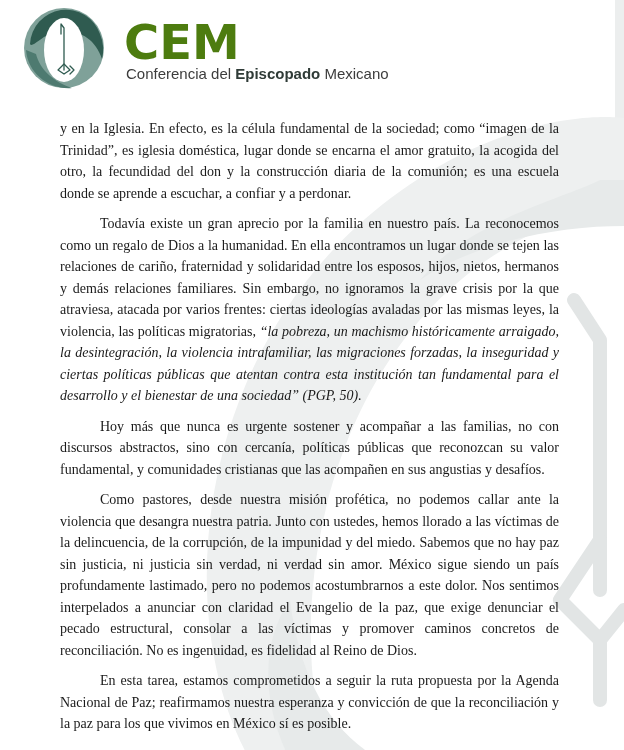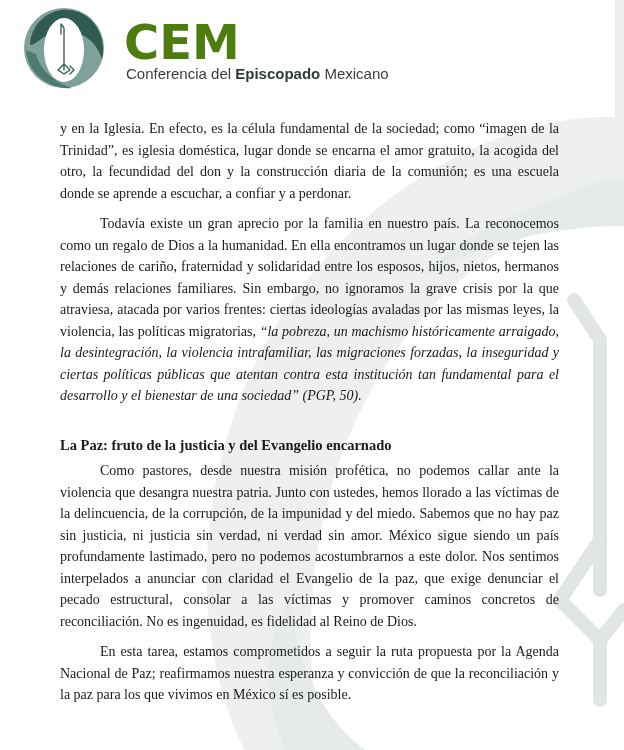--- a/index.html
+++ b/index.html
@@ -79,16 +79,16 @@
       <path d="M50 62 L 54 66 L 50 70"></path>
     </g>
   </svg>
   <div class="brand-title">CEM</div>
   <div class="brand-sub"><span>Conferencia del </span><b>Episcopado</b><span> Mexicano</span></div>
 </div>
 
 <div class="content">
   <p>y en la Iglesia. En efecto, es la célula fundamental de la sociedad; como “imagen de la Trinidad”, es iglesia doméstica, lugar donde se encarna el amor gratuito, la acogida del otro, la fecundidad del don y la construcción diaria de la comunión; es una escuela donde se aprende a escuchar, a confiar y a perdonar.</p>
   <p class="indent"><span>Todavía existe un gran aprecio por la familia en nuestro país. La reconocemos como un regalo de Dios a la humanidad. En ella encontramos un lugar donde se tejen las relaciones de cariño, fraternidad y solidaridad entre los esposos, hijos, nietos, hermanos y demás relaciones familiares. Sin embargo, no ignoramos la grave crisis por la que atraviesa, atacada por varios frentes: ciertas ideologías avaladas por las mismas leyes, la violencia, las políticas migratorias, </span><em>“la pobreza, un machismo históricamente arraigado, la desintegración, la violencia intrafamiliar, las migraciones forzadas, la inseguridad y ciertas políticas públicas que atentan contra esta institución tan fundamental para el desarrollo y el bienestar de una sociedad” (PGP, 50).</em></p>
-  <div class="section-heading">La Paz: fruto de la justicia y del Evangelio encarnado</div>
+  <p class="indent">Hoy más que nunca es urgente sostener y acompañar a las familias, no con discursos abstractos, sino con cercanía, políticas públicas que reconozcan su valor fundamental, y comunidades cristianas que las acompañen en sus angustias y desafíos.</p>
   <p class="indent">Como pastores, desde nuestra misión profética, no podemos callar ante la violencia que desangra nuestra patria. Junto con ustedes, hemos llorado a las víctimas de la delincuencia, de la corrupción, de la impunidad y del miedo. Sabemos que no hay paz sin justicia, ni justicia sin verdad, ni verdad sin amor. México sigue siendo un país profundamente lastimado, pero no podemos acostumbrarnos a este dolor. Nos sentimos interpelados a anunciar con claridad el Evangelio de la paz, que exige denunciar el pecado estructural, consolar a las víctimas y promover caminos concretos de reconciliación. No es ingenuidad, es fidelidad al Reino de Dios.</p>
   <p class="indent">En esta tarea, estamos comprometidos a seguir la ruta propuesta por la Agenda Nacional de Paz; reafirmamos nuestra esperanza y convicción de que la reconciliación y la paz para los que vivimos en México sí es posible.</p>
 </div>
 
 </body></html>

